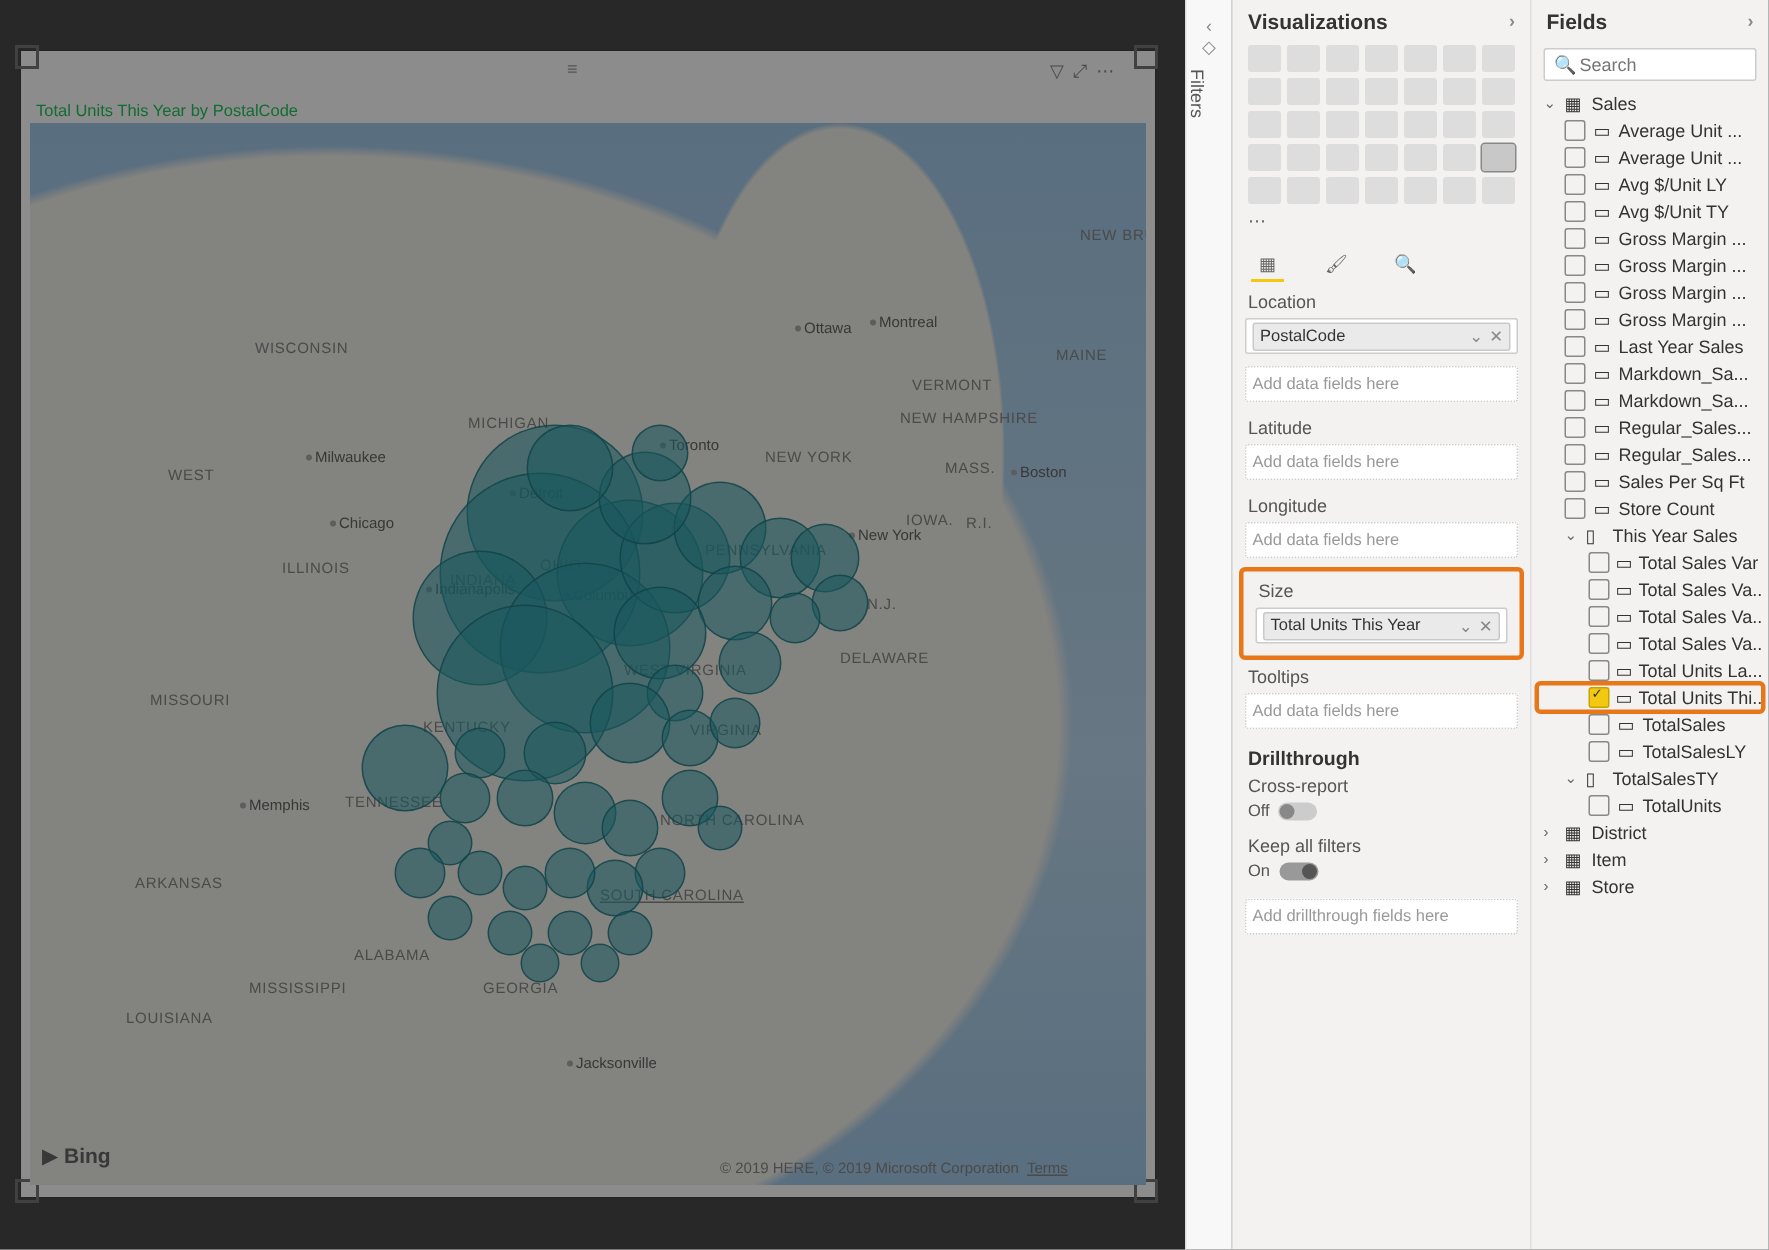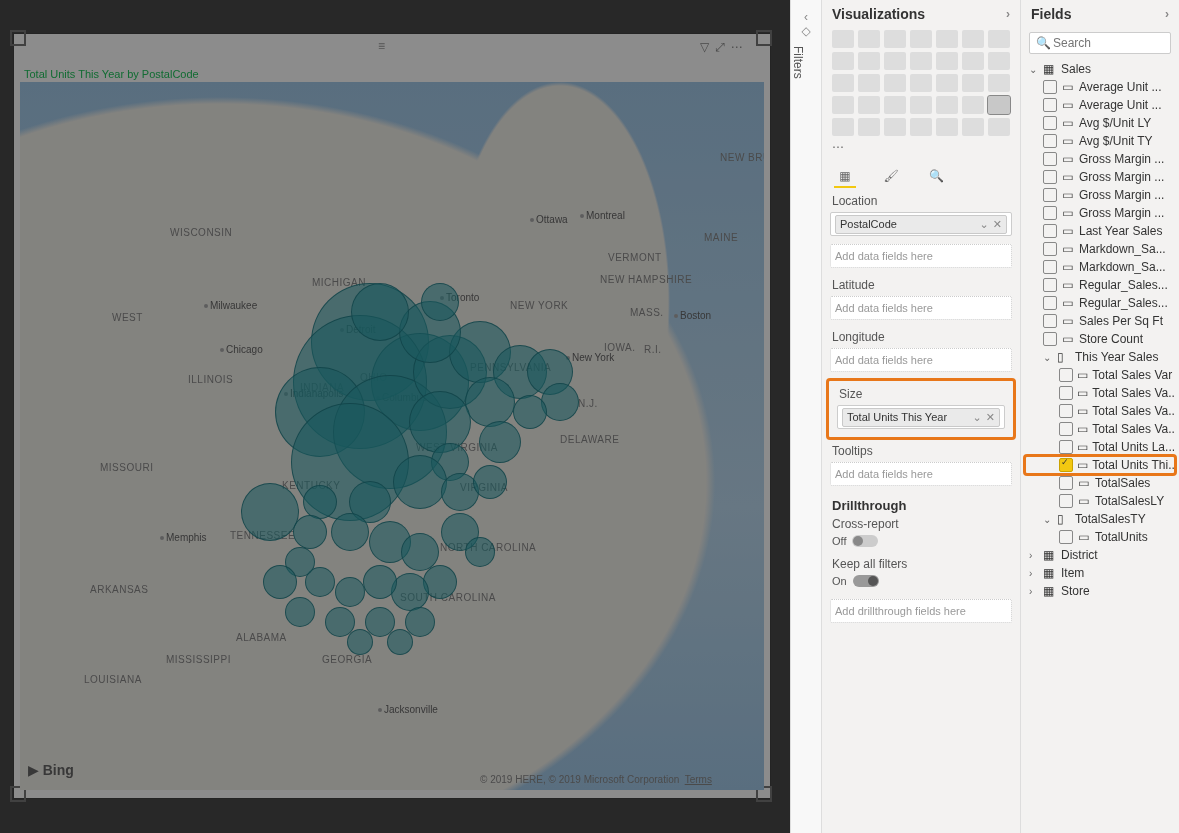--- a/index.html
+++ b/index.html
@@ -110,21 +110,21 @@
           <div class="label" style="left: 280px; top: 300px;">INDIANA</div>
           <div class="label" style="left: 168px; top: 292px;">ILLINOIS</div>
           <div class="label" style="left: 92px; top: 230px;">WEST</div>
           <div class="label" style="left: 80px; top: 380px;">MISSOURI</div>
           <div class="label" style="left: 262px; top: 398px;">KENTUCKY</div>
           <div class="label" style="left: 396px; top: 360px;">WEST
 VIRGINIA</div>
           <div class="label" style="left: 440px; top: 400px;">VIRGINIA</div>
           <div class="label" style="left: 210px; top: 448px;">TENNESSEE</div>
           <div class="label" style="left: 420px; top: 460px;">NORTH CAROLINA</div>
-          <div class="label" style="left: 380px; top: 510px;">SOUTH
+          <div class="label" style="left: 380px; top: 510px; text-decoration: underline;">SOUTH
 CAROLINA</div>
           <div class="label" style="left: 302px; top: 572px;">GEORGIA</div>
           <div class="label" style="left: 216px; top: 550px;">ALABAMA</div>
           <div class="label" style="left: 146px; top: 572px;">MISSISSIPPI</div>
           <div class="label" style="left: 70px; top: 502px;">ARKANSAS</div>
           <div class="label" style="left: 64px; top: 592px; text-align: center;">LOUISIANA</div>
           <div class="label" style="left: 348px; top: 740px;">FLORIDA</div>
           <div class="label" style="left: 700px; top: 70px;">NEW BRUNSWICK</div>
         </div>
       <div id="cities">

